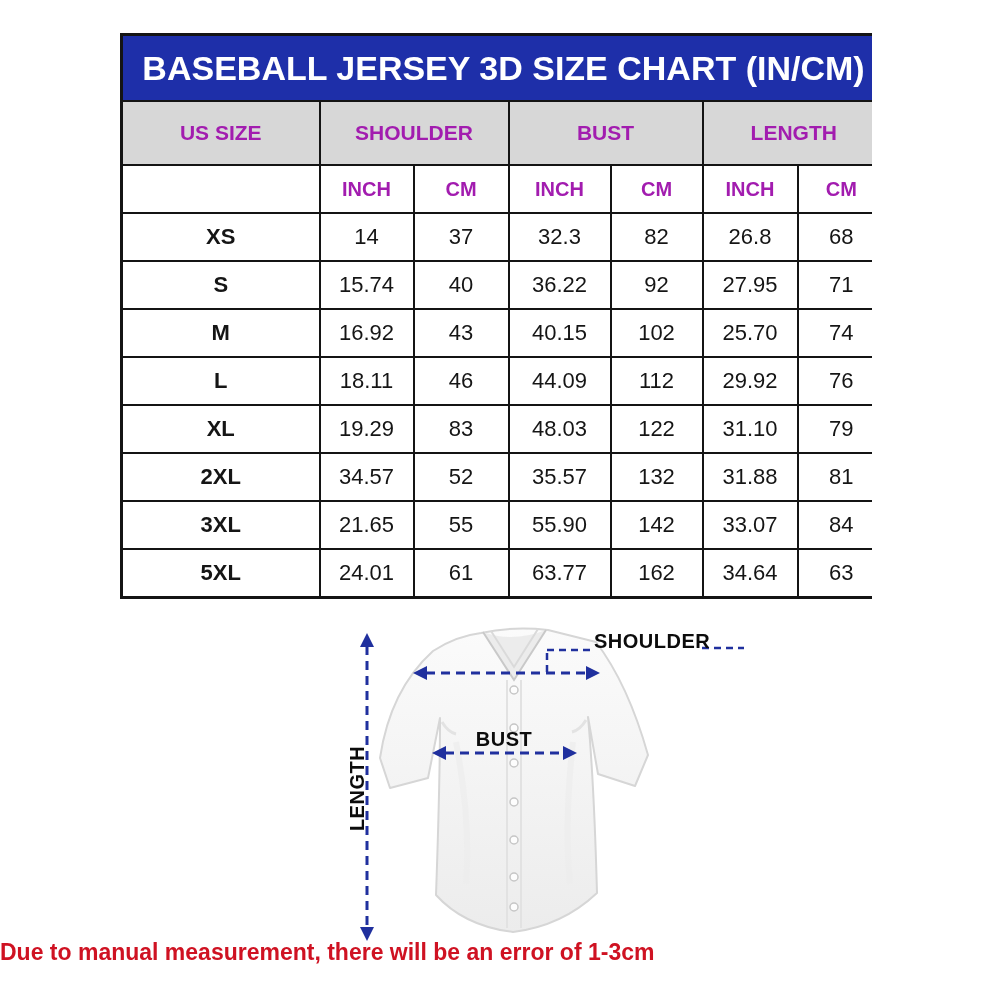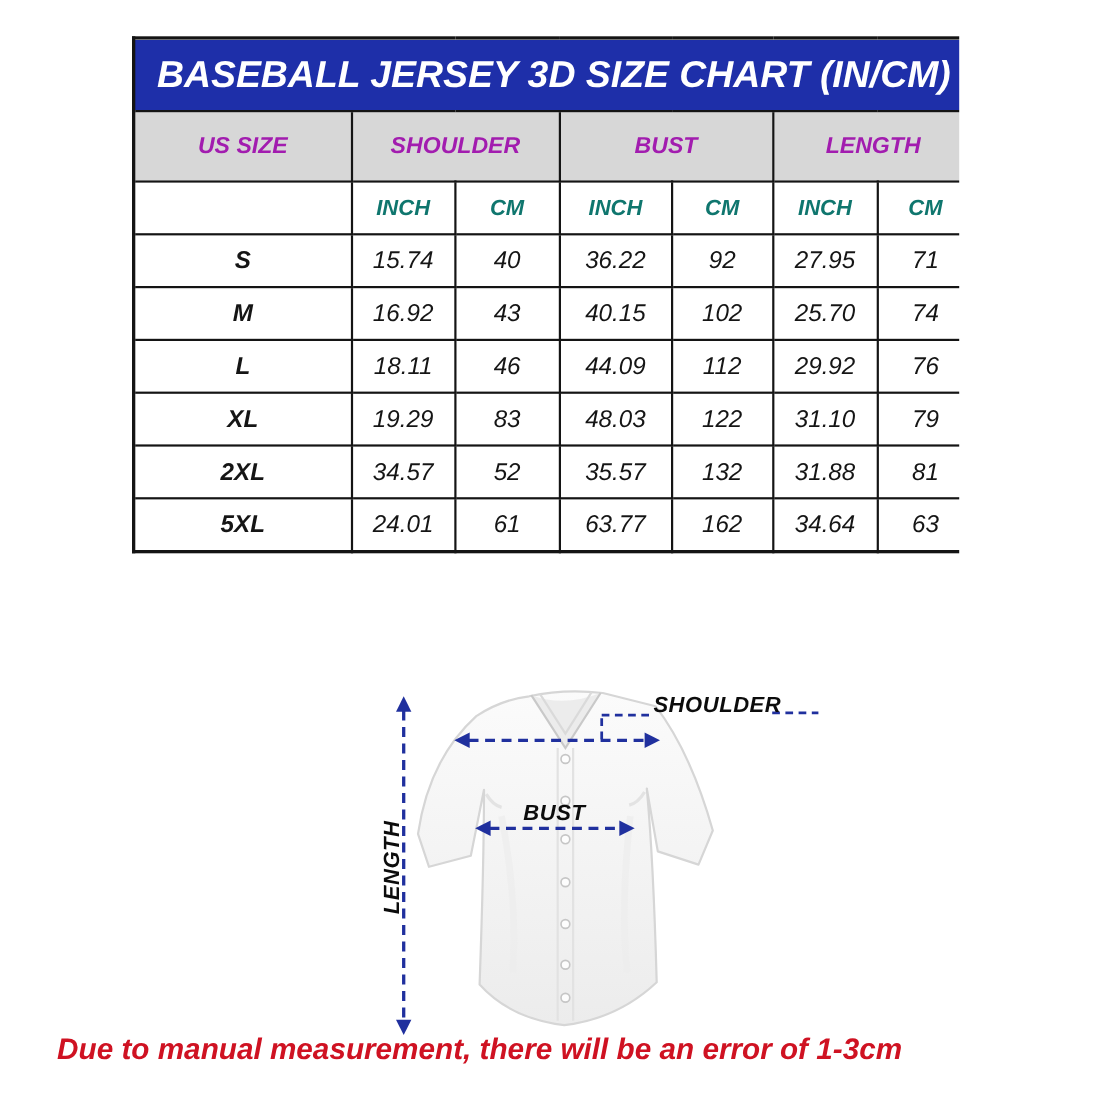--- a/index.html
+++ b/index.html
@@ -1,53 +1,53 @@
 <!DOCTYPE html>
 <html><head>
 <meta charset="utf-8">
 <style>
   html,body{margin:0;padding:0;background:#ffffff;}
   .page{
     position:relative;width:872px;height:1000px;background:#ffffff;
-    overflow:hidden;font-family:"Liberation Sans",sans-serif;color:#111;font-style:italic;
+    overflow:hidden;font-family:"Liberation Sans",sans-serif;color:#111;
   }
   
   .chart-wrap{position:absolute;left:120px;top:33px;width:764px;}
   table.size-table{
     border-collapse:collapse;table-layout:fixed;width:764px;
     border:3px solid #141414;
   }
   table.size-table th,table.size-table td{
     border:2px solid #141414;text-align:center;vertical-align:middle;
     padding:0;overflow:hidden;white-space:nowrap;
   }
   th.title-cell{
     background:#1e2fa9;color:#ffffff;height:64px;
     font-size:34px;font-weight:900;letter-spacing:0px;
   }
   tr.group-row th{
     background:#d7d7d7;height:62px;font-size:21px;font-weight:bold;color:#a21caf;
   }
   tr.unit-row th{
-    background:#ffffff;height:46px;font-size:20px;font-weight:bold;color:#0f766e;
+    background:#ffffff;height:46px;font-size:20px;font-weight:bold;color:#a21caf;
   }
   tr.data-row td{height:46px;font-size:22px;font-weight:normal;color:#151515;background:#fff;}
   tr.data-row td.size-cell{font-weight:bold;}
   
   .diagram-svg{position:absolute;left:330px;top:622px;}
   .lbl{
     position:absolute;font-weight:bold;font-size:20px;color:#0c0c0c;letter-spacing:0.5px;
   }
   .lbl-shoulder{left:594px;top:630px;}
   .lbl-bust{left:458px;top:728px;width:92px;text-align:center;}
   .lbl-length{left:311px;top:777px;width:92px;text-align:center;transform:rotate(-90deg);}
   
   .footnote{
-    position:absolute;left:0;right:0;top:939px;text-align:center;
-    color:#cf1222;font-size:27px;font-weight:bold;
+    position:absolute;left:0;right:0;top:939px;text-align:left;
+    color:#cf1222;font-size:23px;font-weight:bold;
   }
 </style>
 </head>
 <body>
 
 <div class="page">
 
   <div class="chart-wrap">
     <table class="size-table">
       <colgroup>
@@ -72,20 +72,29 @@
       <tr class="unit-row">
         <th></th>
         <th>INCH</th>
         <th>CM</th>
         <th>INCH</th>
         <th>CM</th>
         <th>INCH</th>
         <th>CM</th>
       </tr>
       <tr class="data-row">
+        <td class="size-cell">XS</td>
+        <td>14</td>
+        <td>37</td>
+        <td>32.3</td>
+        <td>82</td>
+        <td>26.8</td>
+        <td>68</td>
+      </tr>
+      <tr class="data-row">
         <td class="size-cell">S</td>
         <td>15.74</td>
         <td>40</td>
         <td>36.22</td>
         <td>92</td>
         <td>27.95</td>
         <td>71</td>
       </tr>
       <tr class="data-row">
         <td class="size-cell">M</td>
@@ -115,20 +124,29 @@
         <td>79</td>
       </tr>
       <tr class="data-row">
         <td class="size-cell">2XL</td>
         <td>34.57</td>
         <td>52</td>
         <td>35.57</td>
         <td>132</td>
         <td>31.88</td>
         <td>81</td>
+      </tr>
+      <tr class="data-row">
+        <td class="size-cell">3XL</td>
+        <td>21.65</td>
+        <td>55</td>
+        <td>55.90</td>
+        <td>142</td>
+        <td>33.07</td>
+        <td>84</td>
       </tr>
       <tr class="data-row">
         <td class="size-cell">5XL</td>
         <td>24.01</td>
         <td>61</td>
         <td>63.77</td>
         <td>162</td>
         <td>34.64</td>
         <td>63</td>
       </tr>

